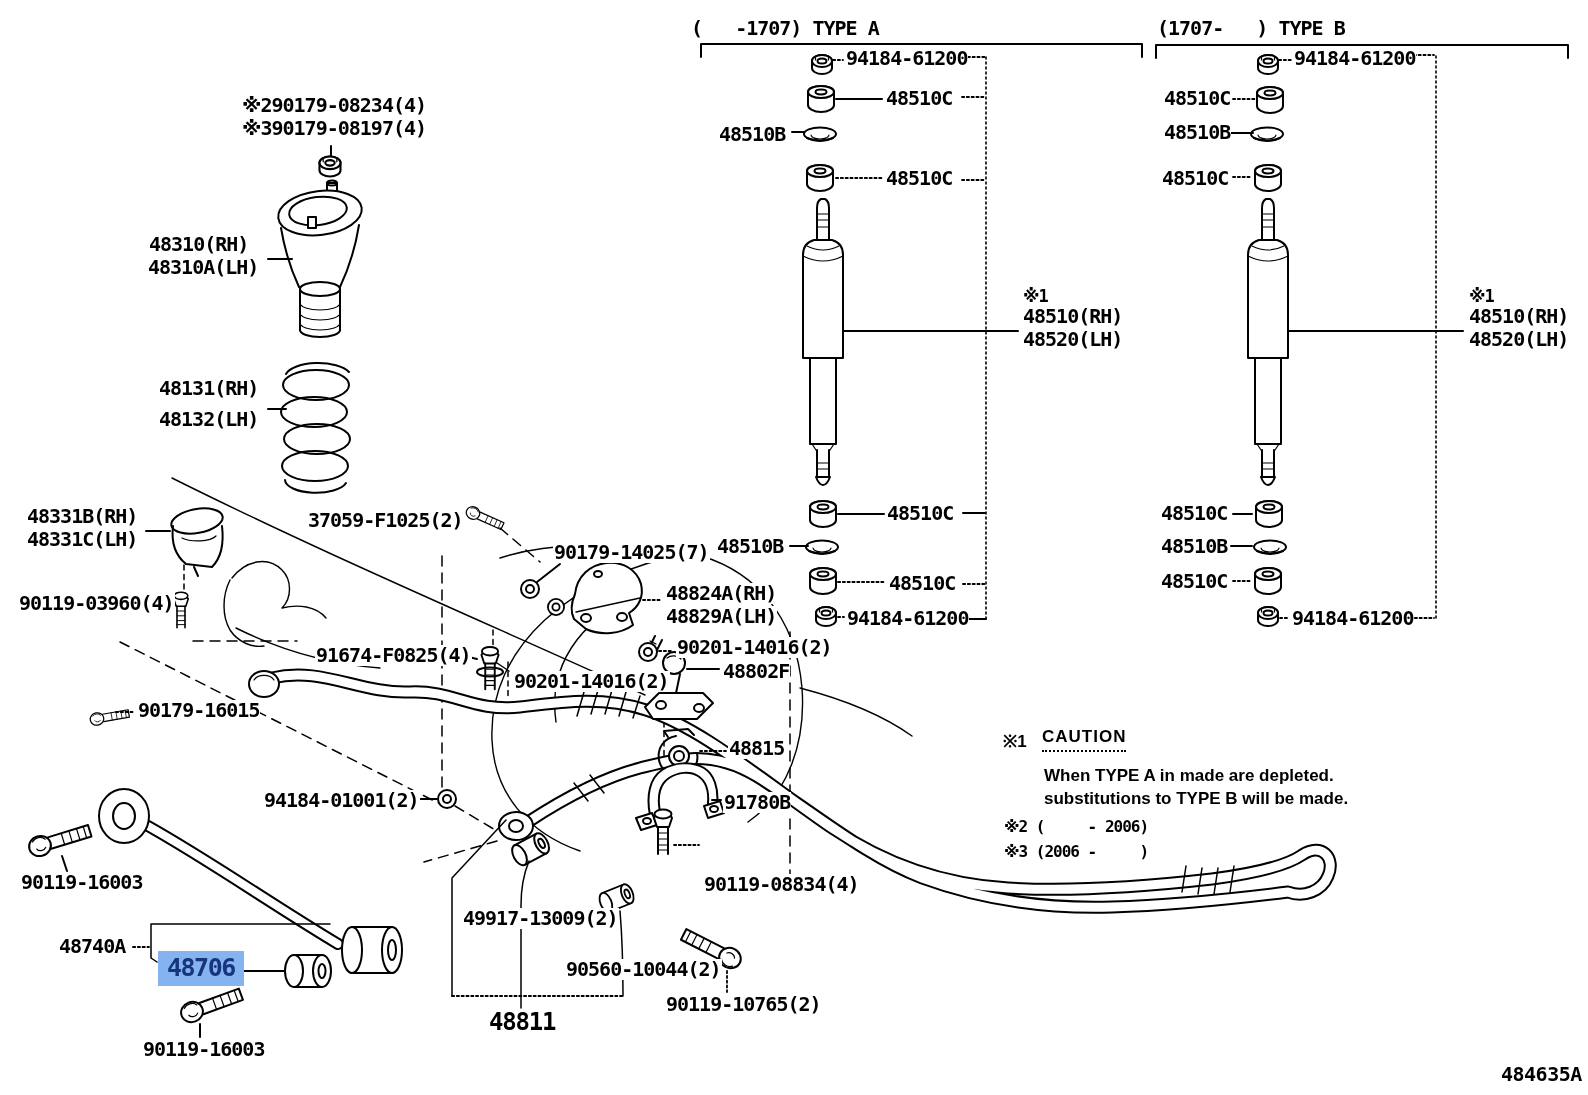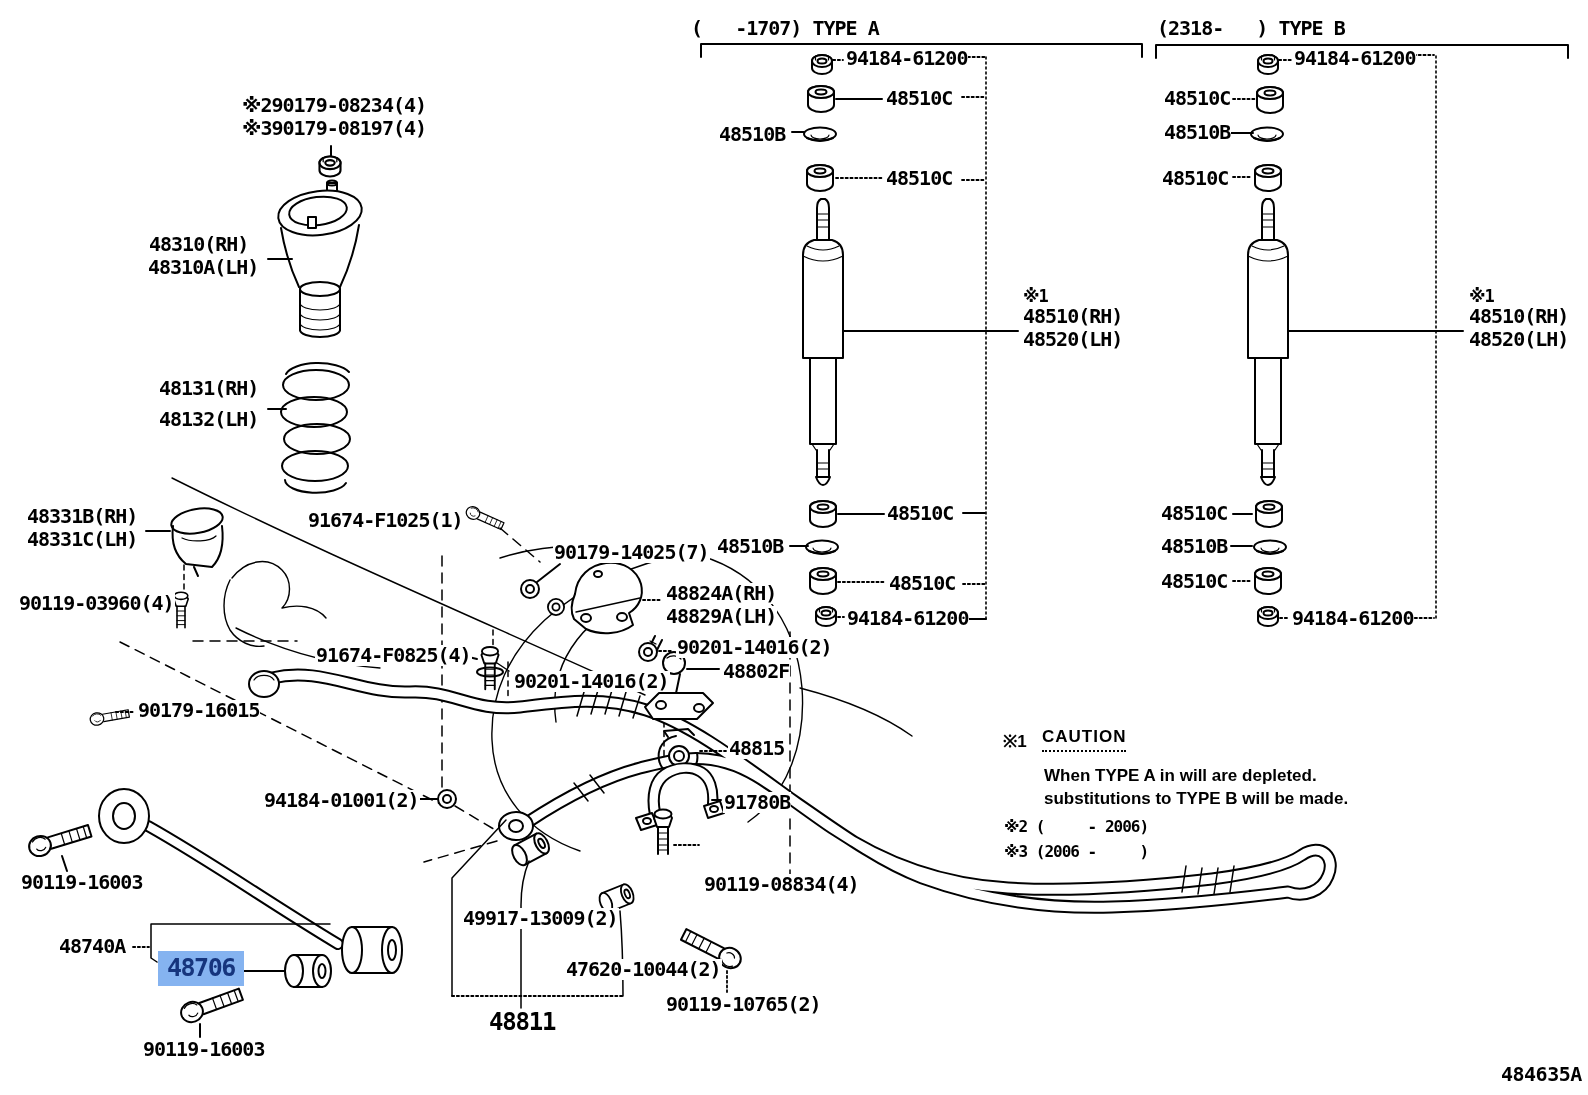--- a/index.html
+++ b/index.html
@@ -302,21 +302,21 @@
       <path d="M1233,177 H1251"></path>
       <path d="M1233,581 H1250"></path>
       <path d="M1280,618 H1289 M1410,618 H1434"></path>
     </g>
   </g>
 
 </g>
 </svg>
 
 <div class="lbl" style="left:690px;top:18px">(   -1707) TYPE A</div>
-<div class="lbl" style="left:1156px;top:18px">(2318-   ) TYPE B</div>
+<div class="lbl" style="left:1156px;top:18px">(1707-   ) TYPE B</div>
 
 <div class="lbl" style="left:845px;top:48px">94184-61200</div>
 <div class="lbl" style="left:885px;top:88px">48510C</div>
 <div class="lbl" style="left:718px;top:124px">48510B</div>
 <div class="lbl" style="left:885px;top:168px">48510C</div>
 <div class="lbl sm" style="left:1022px;top:288px">※1</div>
 <div class="lbl" style="left:1022px;top:306px">48510(RH)</div>
 <div class="lbl" style="left:1022px;top:329px">48520(LH)</div>
 <div class="lbl" style="left:886px;top:503px">48510C</div>
 <div class="lbl" style="left:716px;top:536px">48510B</div>
@@ -337,44 +337,44 @@
 
 <div class="lbl" style="left:241px;top:95px">※290179-08234(4)</div>
 <div class="lbl" style="left:241px;top:118px">※390179-08197(4)</div>
 <div class="lbl" style="left:148px;top:234px">48310(RH)</div>
 <div class="lbl" style="left:147px;top:257px">48310A(LH)</div>
 <div class="lbl" style="left:158px;top:378px">48131(RH)</div>
 <div class="lbl" style="left:158px;top:409px">48132(LH)</div>
 <div class="lbl" style="left:26px;top:506px">48331B(RH)</div>
 <div class="lbl" style="left:26px;top:529px">48331C(LH)</div>
 <div class="lbl" style="left:18px;top:593px">90119-03960(4)</div>
-<div class="lbl" style="left:307px;top:510px">91674-F1025(1)</div>
+<div class="lbl" style="left:307px;top:510px">37059-F1025(2)</div>
 <div class="lbl" style="left:553px;top:542px">90179-14025(7)</div>
 <div class="lbl" style="left:665px;top:583px">48824A(RH)</div>
 <div class="lbl" style="left:665px;top:606px">48829A(LH)</div>
 <div class="lbl" style="left:676px;top:637px">90201-14016(2)</div>
 <div class="lbl" style="left:315px;top:645px">91674-F0825(4)</div>
 <div class="lbl" style="left:513px;top:671px">90201-14016(2)</div>
 <div class="lbl" style="left:722px;top:661px">48802F</div>
 <div class="lbl" style="left:137px;top:700px">90179-16015</div>
 <div class="lbl" style="left:728px;top:738px">48815</div>
 <div class="lbl" style="left:263px;top:790px">94184-01001(2)</div>
 <div class="lbl" style="left:723px;top:792px">91780B</div>
 <div class="lbl" style="left:703px;top:874px">90119-08834(4)</div>
 <div class="lbl" style="left:20px;top:872px">90119-16003</div>
 <div class="lbl" style="left:58px;top:936px">48740A</div>
 <div class="lbl hl" style="left:158px;top:951px">48706</div>
 <div class="lbl" style="left:142px;top:1039px">90119-16003</div>
 <div class="lbl" style="left:462px;top:908px">49917-13009(2)</div>
-<div class="lbl" style="left:565px;top:959px">47620-10044(2)</div>
+<div class="lbl" style="left:565px;top:959px">90560-10044(2)</div>
 <div class="lbl big" style="left:488px;top:1010px">48811</div>
 <div class="lbl" style="left:665px;top:994px">90119-10765(2)</div>
 
 <div class="cau" style="left:1003px;top:729px">※1</div>
 <div class="cau cau-title" style="left:1042px;top:727px">CAUTION</div>
-<div class="cau" style="left:1044px;top:766px">When TYPE A in will are depleted.</div>
+<div class="cau" style="left:1044px;top:766px">When TYPE A in made are depleted.</div>
 <div class="cau" style="left:1044px;top:789px">substitutions to TYPE B will be made.</div>
 <div class="lbl md" style="left:1003px;top:819px">※2 (     - 2006)</div>
 <div class="lbl md" style="left:1003px;top:844px">※3 (2006 -     )</div>
 
 <div class="lbl" style="left:1500px;top:1064px;letter-spacing:-0.5px">484635A</div>
 
 </div>
 
 </body></html>

